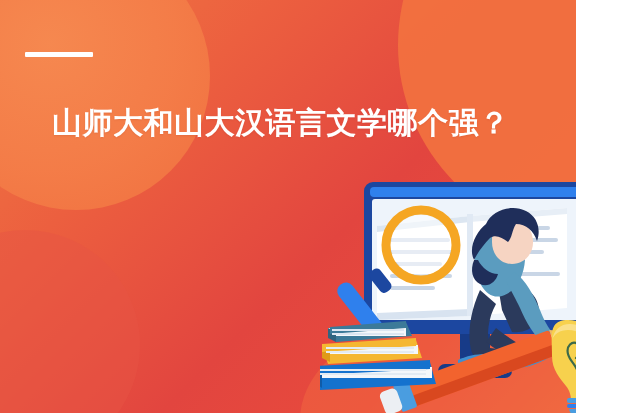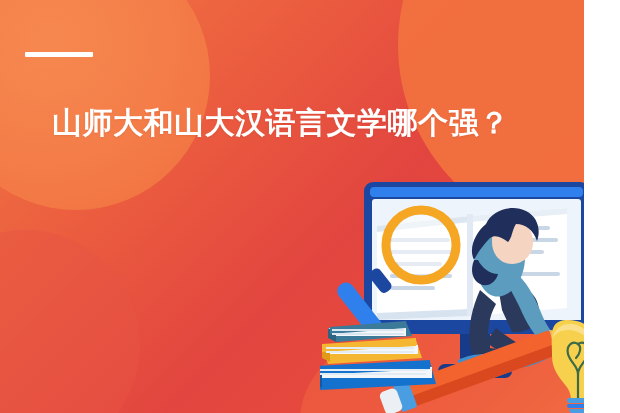--- a/index.html
+++ b/index.html
@@ -11,21 +11,20 @@
   body {
     font-family: "Liberation Sans", "DejaVu Sans", sans-serif;
   }
 
   .cover {
     position: relative;
     width: 576px;
     height: 413px;
     overflow: hidden;
     background: linear-gradient(135deg, #f07a43 0%, #ec5f3f 28%, #e2453f 58%, #e84a3d 78%, #f06d43 100%);
-    padding-left: 8px;
   }
 
   
   .blob {
     position: absolute;
     border-radius: 50%;
     pointer-events: none;
   }
   .blob-tl {
     left: -58px;

